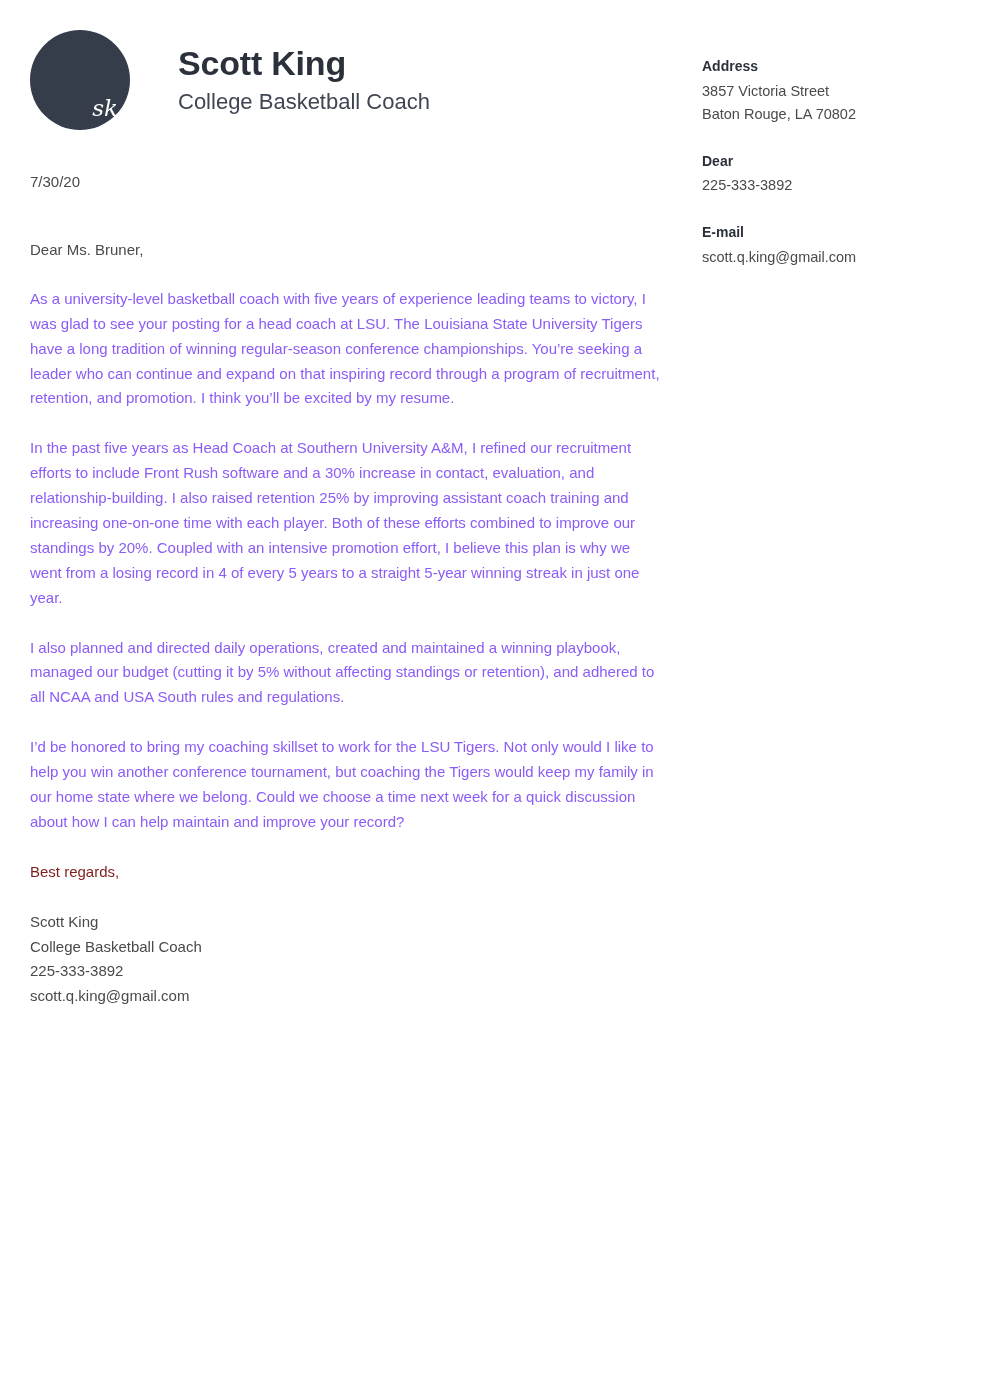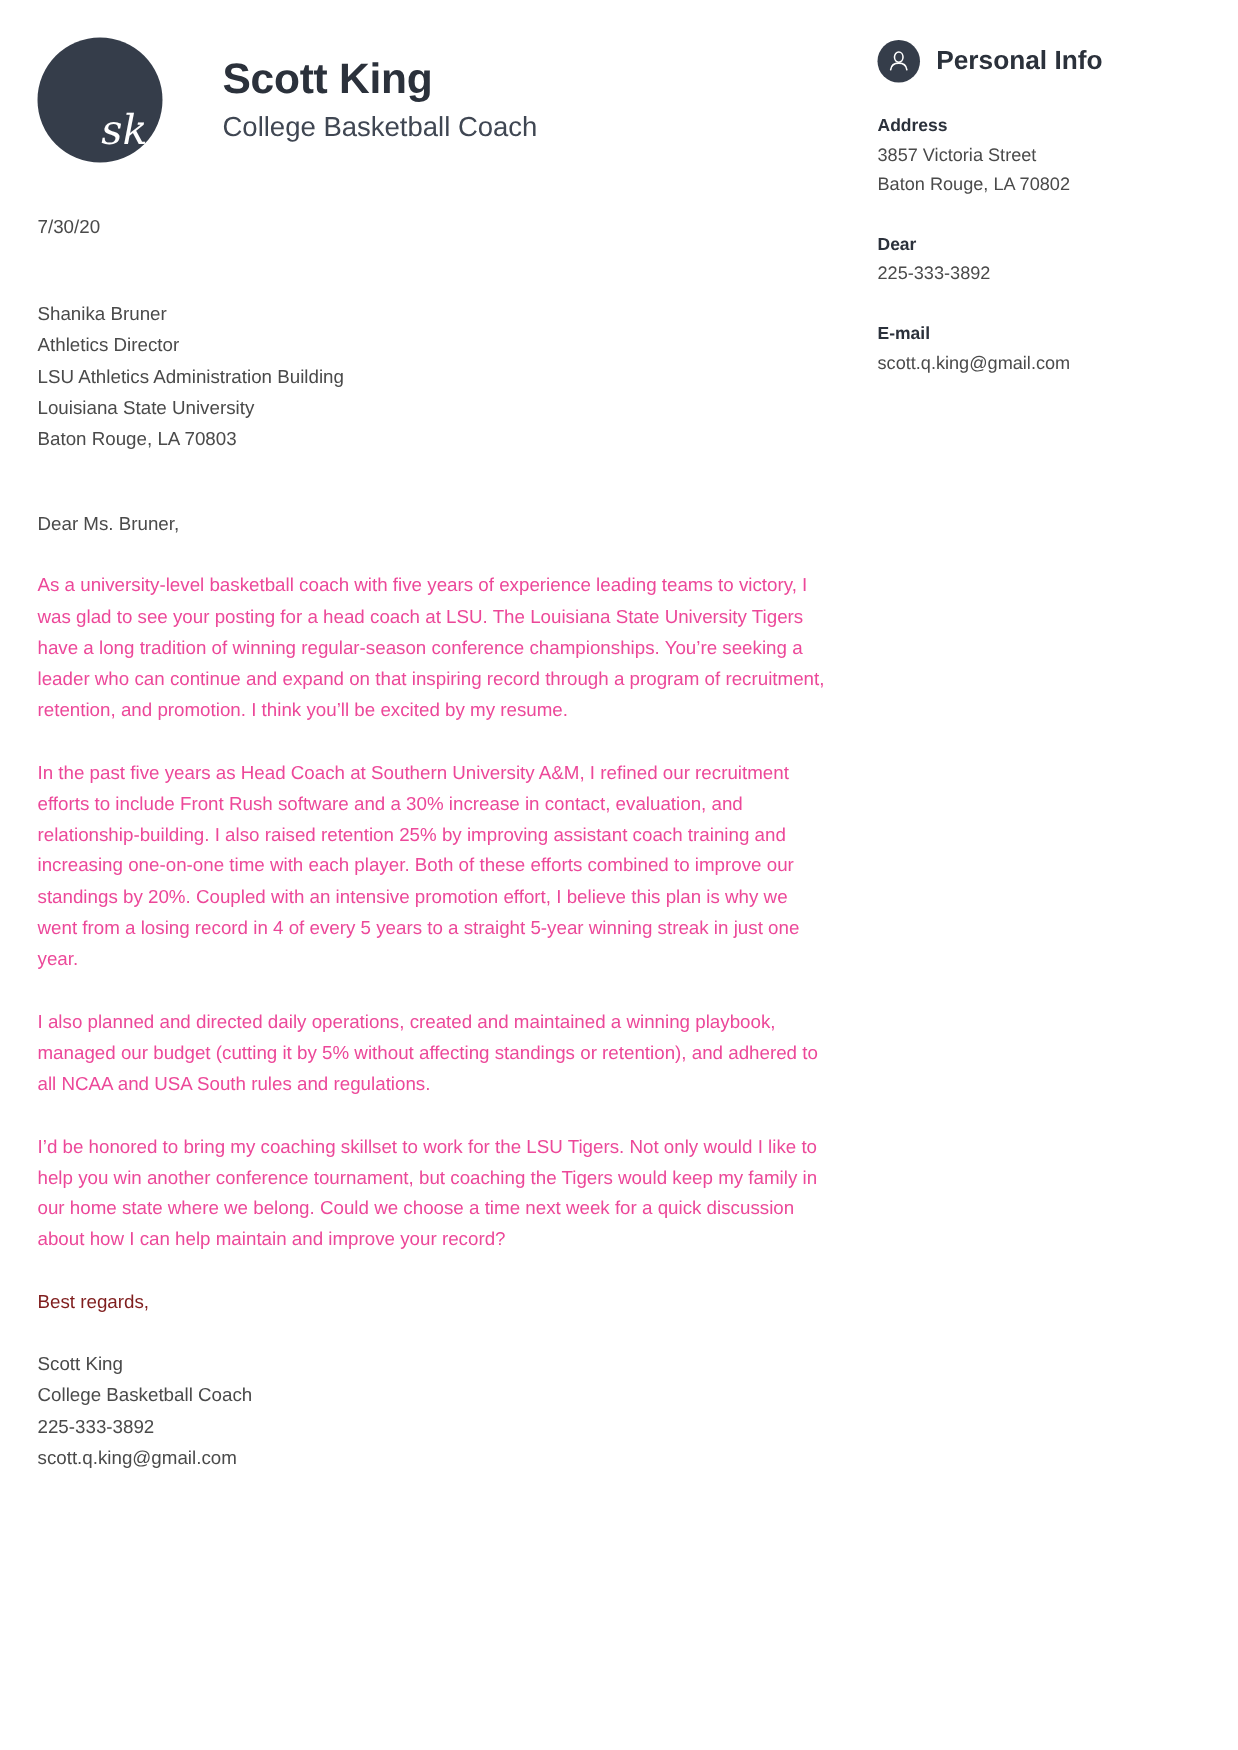--- a/index.html
+++ b/index.html
@@ -45,21 +45,21 @@
     position: relative;
     flex: 0 0 auto;
   }
   .avatar-monogram {
     position: absolute;
     right: 12px;
     bottom: 10px;
     color: #ffffff;
     font-family: "DejaVu Serif", serif;
     font-style: italic;
-    font-size: 33px;
+    font-size: 23px;
     line-height: 1;
     letter-spacing: 0px;
   }
 
   .name-block {
     margin-left: 48px;
   }
   .full-name {
     font-size: 34px;
     font-weight: bold;
@@ -95,21 +95,21 @@
     font-size: 15px;
     line-height: 1.66;
     color: #4a4a4a;
   }
 
   .body-copy { margin-top: 24px; }
   .body-copy p {
     margin: 0 0 25px 0;
     font-size: 15px;
     line-height: 1.66;
-    color: #ec4899;
+    color: #8b5cf6;
     text-align: left;
   }
 
   .closing {
     margin-top: 24px;
     font-size: 15px;
     line-height: 1.66;
     color: #7f1d1d;
   }
   .signature {
@@ -180,27 +180,20 @@
         <span class="avatar-monogram">sk</span>
       </div>
       <div class="name-block">
         <div class="full-name">Scott King</div>
         <div class="job-title">College Basketball Coach</div>
       </div>
     </div>
 
     <div class="letter-date">7/30/20</div>
 
-    <div class="recipient">
-      <div>Shanika Bruner</div>
-      <div>Athletics Director</div>
-      <div>LSU Athletics Administration Building</div>
-      <div>Louisiana State University</div>
-      <div>Baton Rouge, LA 70803</div>
-    </div>
 
     <div class="salutation">Dear Ms. Bruner,</div>
 
     <div class="body-copy">
       <p>As a university-level basketball coach with five years of experience leading teams to victory, I was glad to see your posting for a head coach at LSU. The Louisiana State University Tigers have a long tradition of winning regular-season conference championships. You’re seeking a leader who can continue and expand on that inspiring record through a program of recruitment, retention, and promotion. I think you’ll be excited by my resume.</p>
       <p>In the past five years as Head Coach at Southern University A&amp;M, I refined our recruitment efforts to include Front Rush software and a 30% increase in contact, evaluation, and relationship-building. I also raised retention 25% by improving assistant coach training and increasing one-on-one time with each player. Both of these efforts combined to improve our standings by 20%. Coupled with an intensive promotion effort, I believe this plan is why we went from a losing record in 4 of every 5 years to a straight 5-year winning streak in just one year.</p>
       <p>I also planned and directed daily operations, created and maintained a winning playbook, managed our budget (cutting it by 5% without affecting standings or retention), and adhered to all NCAA and USA South rules and regulations.</p>
       <p>I’d be honored to bring my coaching skillset to work for the LSU Tigers. Not only would I like to help you win another conference tournament, but coaching the Tigers would keep my family in our home state where we belong. Could we choose a time next week for a quick discussion about how I can help maintain and improve your record?</p>
     </div>
 
@@ -210,29 +203,20 @@
       <div>Scott King</div>
       <div>College Basketball Coach</div>
       <div>225-333-3892</div>
       <div>scott.q.king@gmail.com</div>
     </div>
 
   </div>
 
   <div class="side-col">
 
-    <div class="side-heading">
-      <span class="side-heading-icon">
-        <svg width="20" height="20" viewBox="0 0 24 24" aria-hidden="true">
-          <ellipse cx="12" cy="8" rx="4.1" ry="4.9" fill="none" stroke="#ffffff" stroke-width="1.5"></ellipse>
-          <path d="M4.2 20.2c0.6-4.2 3.9-6.4 7.8-6.4s7.2 2.2 7.8 6.4" fill="none" stroke="#ffffff" stroke-width="1.5" stroke-linecap="round"></path>
-        </svg>
-      </span>
-      <span class="side-heading-text">Personal Info</span>
-    </div>
 
     <div class="info-group">
       <div class="info-label">Address</div>
       <div class="info-value">3857 Victoria Street</div>
       <div class="info-value">Baton Rouge, LA 70802</div>
     </div>
 
     <div class="info-group">
       <div class="info-label">Dear</div>
       <div class="info-value">225-333-3892</div>

